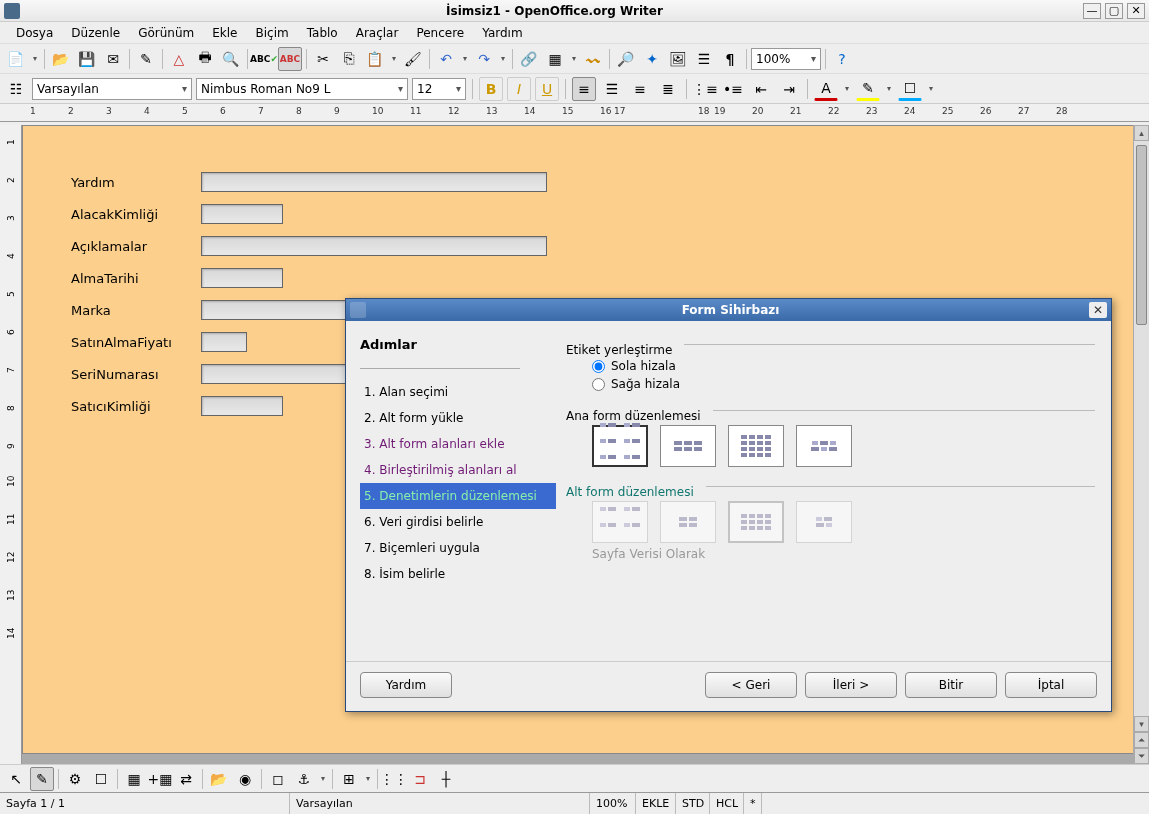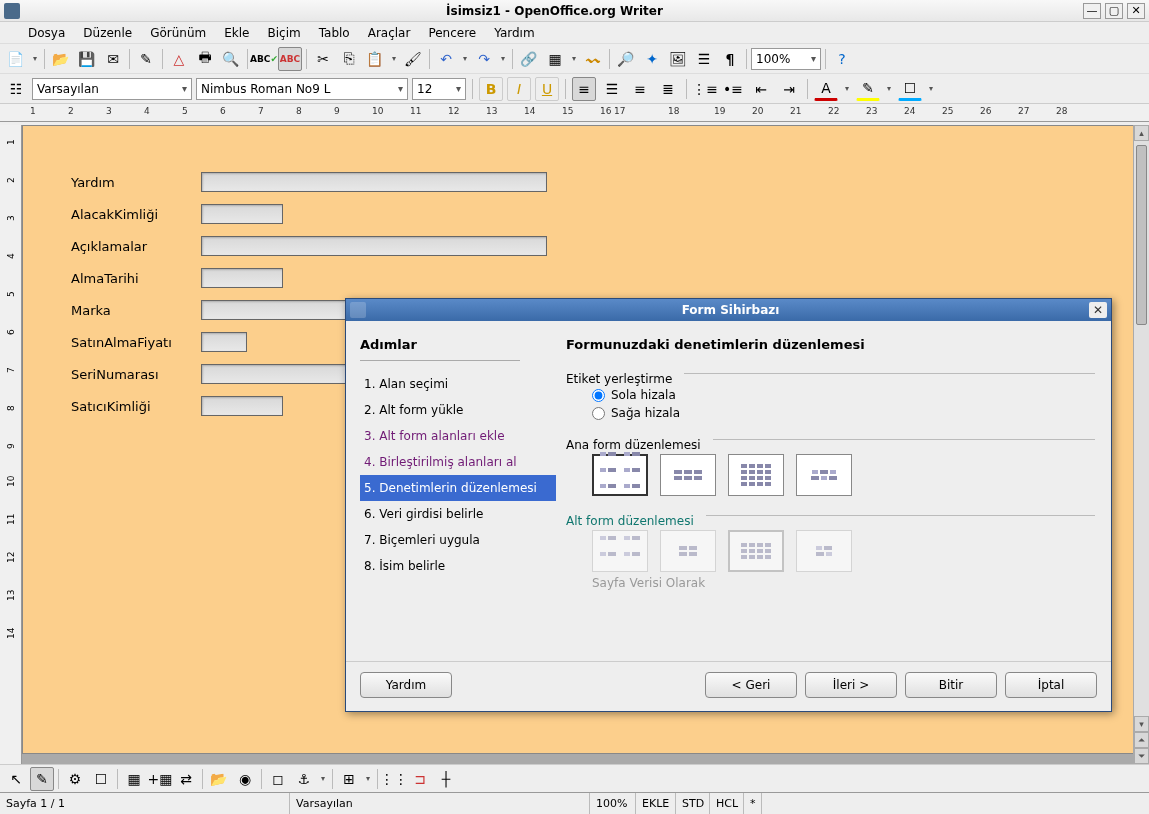--- a/index.html
+++ b/index.html
@@ -6,21 +6,21 @@
 body { background: #eeeeee; width: 1149px; height: 814px; overflow: hidden; position: relative; font-size: 12px; }
 
 
 .titlebar { height: 22px; background: linear-gradient(to bottom, #f8f8f8, #e8e8e8); display: flex; align-items: center; padding: 0 4px; border-bottom: 1px solid #ccc; }
 .titlebar .icon { width: 16px; height: 16px; background: #4a6a8a; border-radius: 2px; margin-right: 6px; }
 .titlebar .title { flex: 1; text-align: center; font-weight: bold; font-size: 12px; }
 .titlebar .winbtns { display: flex; gap: 4px; }
 .titlebar .winbtn { width: 18px; height: 16px; border: 1px solid #999; background: #f0f0f0; display: flex; align-items: center; justify-content: center; font-size: 11px; cursor: pointer; }
 
 
-.menubar { height: 22px; display: flex; align-items: center; padding: 0 20px; gap: 2px; background: #eeeeee; border-bottom: 1px solid #ddd; }
+.menubar { height: 22px; display: flex; align-items: center; padding: 0 8px; gap: 2px; background: #eeeeee; border-bottom: 1px solid #ddd; }
 .menubar .menuitem { padding: 2px 8px; cursor: pointer; }
 
 
 .toolbar { height: 30px; display: flex; align-items: center; padding: 2px 4px; gap: 2px; background: #eeeeee; border-bottom: 1px solid #ddd; }
 .toolbar2 { height: 30px; display: flex; align-items: center; padding: 2px 4px; gap: 4px; background: #eeeeee; border-bottom: 1px solid #ccc; }
 .tbtn { width: 24px; height: 24px; border: 1px solid transparent; display: flex; align-items: center; justify-content: center; cursor: pointer; font-size: 14px; border-radius: 2px; }
 .tbtn.active { border-color: #888; background: #d8d8d8; }
 .tsep { width: 1px; height: 20px; background: #bbb; margin: 0 2px; }
 .tdrop { width: 10px; height: 24px; display: flex; align-items: center; justify-content: center; cursor: pointer; font-size: 8px; color: #555; }
 .combo { height: 22px; border: 1px solid #999; background: white; display: flex; align-items: center; padding: 0 18px 0 4px; position: relative; font-size: 12px; }
@@ -41,24 +41,24 @@
 .formfield .inp { height: 20px; border: 1px solid #666; background: linear-gradient(to bottom,#d8d8d8,#e8e8e8); box-shadow: inset 1px 1px 2px rgba(0,0,0,0.2); }
 
 
 .dialog { position: absolute; left: 345px; top: 298px; width: 767px; height: 414px; border: 1px solid #2a4a7a; background: #eeeeee; box-shadow: 2px 2px 8px rgba(0,0,0,0.4); z-index: 100; }
 .dialog .dlgtitle { height: 22px; background: linear-gradient(to bottom, #5a8ac8, #3a6aa8); color: white; display: flex; align-items: center; padding: 0 4px; font-size: 12px; font-weight: bold; }
 .dialog .dlgtitle .dicon { width: 16px; height: 16px; background: #fff3; border-radius: 2px; margin-right: 6px; }
 .dialog .dlgtitle .dlbl { flex:1; text-align: center; }
 .dialog .dlgtitle .dclose { width: 18px; height: 16px; background: #eee; color: #333; display:flex; align-items:center; justify-content:center; cursor:pointer; border-radius:2px;}
 .dialog .dlgbody { display: flex; height: 340px; }
 .dialog .steps { width: 210px; padding: 16px 0 0 14px; }
-.dialog .steps .hdr { font-weight: bold; font-size: 13px; border-bottom: 1px solid #aaa; padding-bottom: 8px; margin-bottom: 10px; width: 160px;}
+.dialog .steps .hdr { font-weight: bold; font-size: 13px; border-bottom: 1px solid #aaa; padding-bottom: 16px; margin-bottom: 10px; width: 160px;}
 .dialog .steps .step { padding: 6px 4px; font-size: 12px; cursor: pointer; }
 .dialog .steps .step.disabled { color: #701a75; cursor: default; }
-.dialog .steps .step.active { background: #3a6ad0; color: #ffffff; }
+.dialog .steps .step.active { background: #3a6ad0; color: #86efac; }
 .dialog .panel { flex: 1; padding: 16px 16px 0 10px; }
 .dialog .panel .phdr { font-weight: bold; font-size: 13px; margin-bottom: 14px; }
 .dialog .fslabel { position: relative; top: 6px; background: #eeeeee; padding-right: 6px; font-size:12px; }
 .dialog .fsbox { margin-bottom: 12px; }
 .dialog .fshead { display:flex; align-items:center; margin-bottom:8px; }
 .dialog .fshead .line { flex:1; height:1px; background:#bbb; margin-left:6px; }
 .dialog .radio { display:flex; align-items:center; gap:6px; margin: 4px 0 4px 26px; font-size:12px; }
 .dialog .radio input { margin:0; }
 .dialog .layouts { display:flex; gap: 12px; margin: 8px 0 4px 26px; }
 .dialog .layout-opt { width: 56px; height: 42px; border: 1px solid #888; background: white; display:flex; flex-direction:column; align-items:center; justify-content:center; gap:2px; cursor:pointer; }
@@ -199,21 +199,21 @@
       <div class="tick" style="left: 266px;">8</div>
       <div class="tick" style="left: 304px;">9</div>
       <div class="tick" style="left: 342px;">10</div>
       <div class="tick" style="left: 380px;">11</div>
       <div class="tick" style="left: 418px;">12</div>
       <div class="tick" style="left: 456px;">13</div>
       <div class="tick" style="left: 494px;">14</div>
       <div class="tick" style="left: 532px;">15</div>
       <div class="tick" style="left: 570px;">16</div>
       <div class="tick" style="left: 584px;">17</div>
-      <div class="tick" style="left: 638px;">18</div>
+      <div class="tick" style="left: 668px;">18</div>
       <div class="tick" style="left: 684px;">19</div>
       <div class="tick" style="left: 722px;">20</div>
       <div class="tick" style="left: 760px;">21</div>
       <div class="tick" style="left: 798px;">22</div>
       <div class="tick" style="left: 836px;">23</div>
       <div class="tick" style="left: 874px;">24</div>
       <div class="tick" style="left: 912px;">25</div>
       <div class="tick" style="left: 950px;">26</div>
       <div class="tick" style="left: 988px;">27</div>
       <div class="tick" style="left: 1026px;">28</div>
@@ -295,21 +295,20 @@
           <div class="step">2. Alt form yükle</div>
           <div class="step disabled">3. Alt form alanları ekle</div>
           <div class="step disabled">4. Birleştirilmiş alanları al</div>
           <div class="step active">5. Denetimlerin düzenlemesi</div>
           <div class="step">6. Veri girdisi belirle</div>
           <div class="step">7. Biçemleri uygula</div>
           <div class="step">8. İsim belirle</div>
         </div>
     </div>
     <div class="panel">
-      <div class="phdr">Formunuzdaki denetimlerin düzenlemesi</div>
 
       <div class="fsbox">
         <div class="fshead">
             <span class="fslabel">Etiket yerleştirme</span>
             <div class="line"></div>
           </div>
         <label class="radio">
             <input type="radio" name="align" checked="" style="">
             <span>Sola hizala</span>
           </label>

